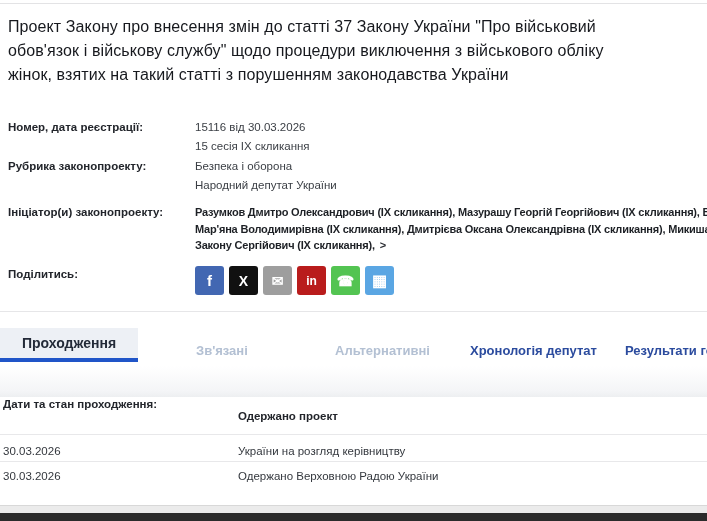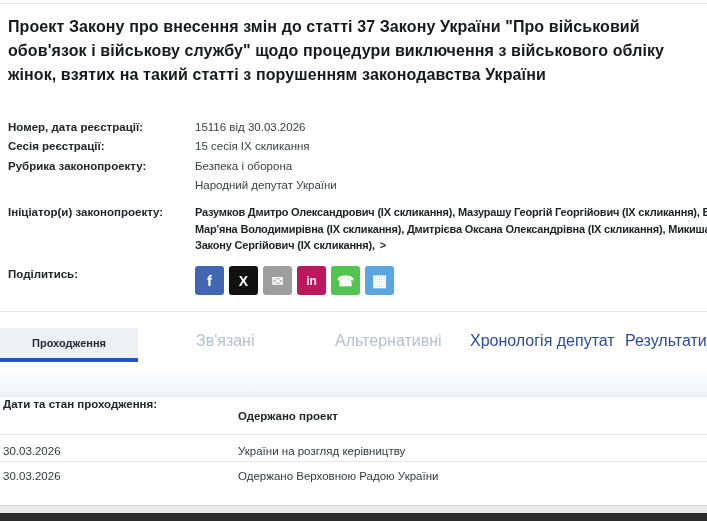--- a/index.html
+++ b/index.html
@@ -3,21 +3,21 @@
 <meta charset="utf-8">
 <style>
   html,body{margin:0;padding:0}
   body{
     width:707px;height:521px;position:relative;overflow:hidden;
     background:#ffffff;font-family:"Liberation Sans",sans-serif;color:#1c1f24;
   }
   .topline{position:absolute;left:0;right:0;top:3px;height:1px;background:#e3e3e5}
 
   .title{
-    position:absolute;left:8px;top:15px;font-size:16px;font-weight:bold;
+    position:absolute;left:8px;top:15px;font-size:16px;font-weight:normal;
     color:#17191e;line-height:24px;white-space:nowrap;letter-spacing:.1px
   }
 
   .meta-row{position:absolute;left:8px;right:0;height:18px}
   .meta-label{
     position:absolute;left:0;width:180px;font-size:11.5px;font-weight:bold;
     color:#22252b;line-height:13.5px
   }
   .meta-value{
     position:absolute;left:187px;font-size:11.5px;color:#3a3e44;white-space:nowrap
@@ -34,24 +34,24 @@
   .share-btn{
     width:29px;height:29px;border-radius:3px;color:#fff;display:flex;
     align-items:center;justify-content:center;font-size:14px;font-weight:bold;cursor:pointer
   }
 
   .section-divider{position:absolute;left:0;right:0;top:311px;height:1px;background:#e6e6e8}
 
   .tab-active{
     position:absolute;left:0;top:328px;width:138px;height:30px;background:#edf0f5;
     display:flex;align-items:center;justify-content:center;
-    font-size:11px;font-weight:bold;color:#232a38;cursor:pointer
+    font-size:14px;font-weight:bold;color:#232a38;cursor:pointer
   }
   .tab-underline{position:absolute;left:0;top:358px;width:138px;height:4px}
-  .tab{position:absolute;top:332px;font-size:16px;font-weight:normal;white-space:nowrap;cursor:pointer}
+  .tab{position:absolute;top:343px;font-size:13px;font-weight:bold;white-space:nowrap;cursor:pointer}
   .tab.muted{color:#b3c0d3}
   .tab.link{}
 
   .band{
     position:absolute;left:0;right:0;top:366px;height:31px;
     background:linear-gradient(180deg,#ffffff 0%,#f4f5f7 80%,#edeff1 100%)
   }
 
   .cell{position:absolute;font-size:11.5px;white-space:nowrap}
   .cell.head{font-weight:bold;color:#22252b}
@@ -72,21 +72,20 @@
   <div>Проект Закону про внесення змін до статті 37 Закону України "Про військовий</div>
   <div>обов'язок і військову службу" щодо процедури виключення з військового обліку</div>
   <div>жінок, взятих на такий статті з порушенням законодавства України</div>
 </div>
 
 <div class="meta-row" style="top:121px">
   <span class="meta-label">Номер, дата реєстрації:</span>
   <span class="meta-value">15116 від 30.03.2026</span>
 </div>
 <div class="meta-row" style="top:140px">
-  <span class="meta-label">Сесія реєстрації:</span>
   <span class="meta-value">15 сесія ІХ скликання</span>
 </div>
 <div class="meta-row" style="top:160px">
   <span class="meta-label">Рубрика законопроекту:</span>
   <span class="meta-value">Безпека і оборона</span>
 </div>
 <div class="meta-row" style="top:179px">
   <span class="meta-value">Народний депутат України</span>
 </div>
 
@@ -99,21 +98,21 @@
   <div class="init-line">
     <span>Закону Сергійович (ІХ скликання),</span><span class="chevron">&gt;</span>
   </div>
 </div>
 
 <div class="share-label">Поділитись:</div>
 <div class="share-icons">
   <div class="share-btn" style="font-size: 15px; background-color: rgb(66, 103, 178);">f</div>
   <div class="share-btn" style="background-color: rgb(17, 17, 17);">X</div>
   <div class="share-btn" style="background-color: rgb(158, 158, 158);">✉</div>
-  <div class="share-btn" style="font-size: 12px; background-color: #be185d;">in</div>
+  <div class="share-btn" style="font-size: 12px; background-color: #b91c1c;">in</div>
   <div class="share-btn" style="background-color: rgb(83, 196, 82);">☎</div>
   <div class="share-btn" style="font-size: 16px; background-color: rgb(90, 166, 227);">▦</div>
 </div>
 
 <div class="section-divider"></div>
 <div class="tab-active" style="background-color: rgb(237, 240, 245);">Проходження</div>
 <div class="tab-underline" style="background-color: rgb(32, 85, 200);"></div>
 <div class="tab muted" style="left:196px">Зв'язані</div>
 <div class="tab muted" style="left:335px">Альтернативні</div>
 <div class="tab link" style="left: 470px; color: rgb(43, 75, 158);">Хронологія депутат</div>

